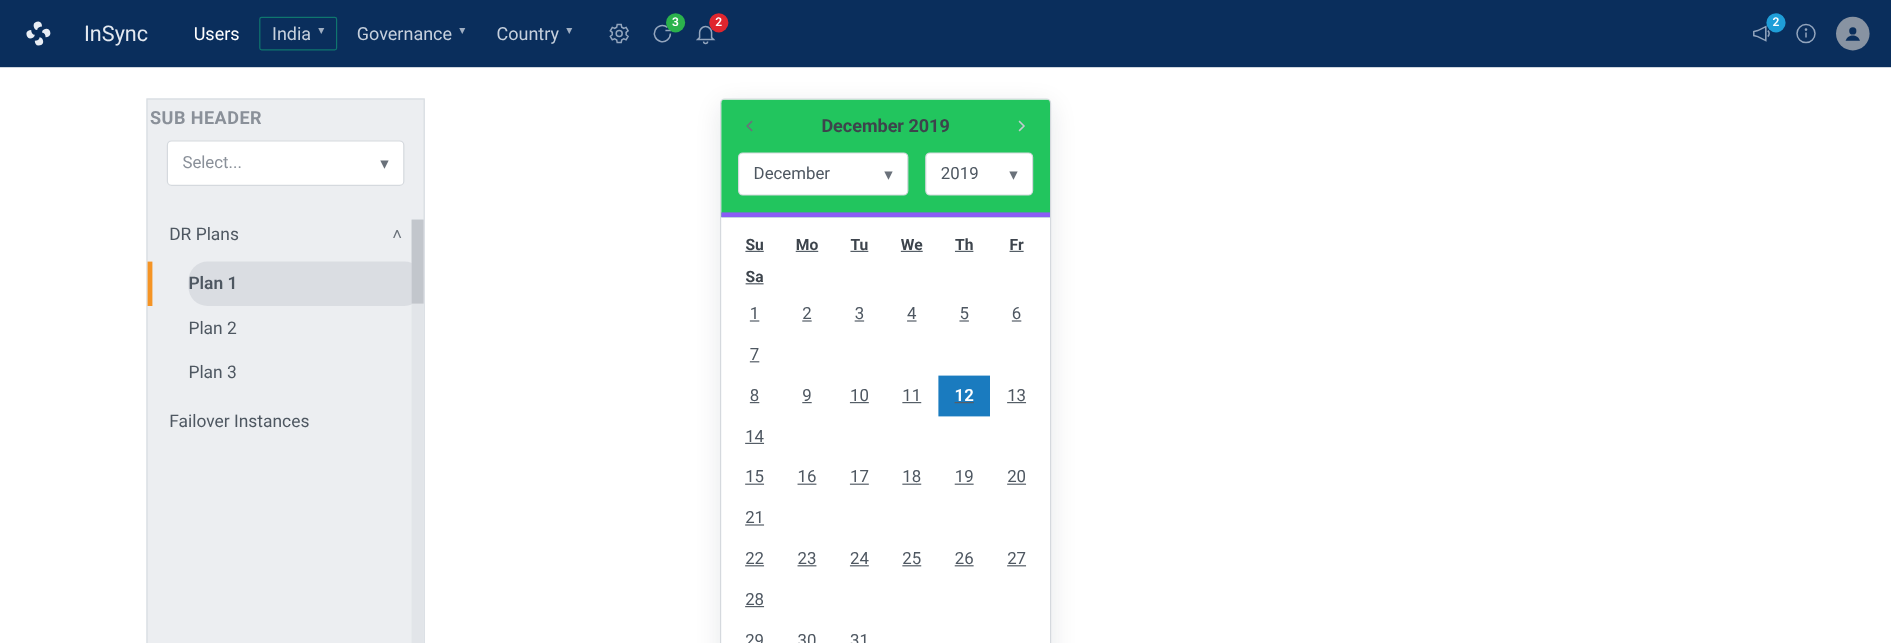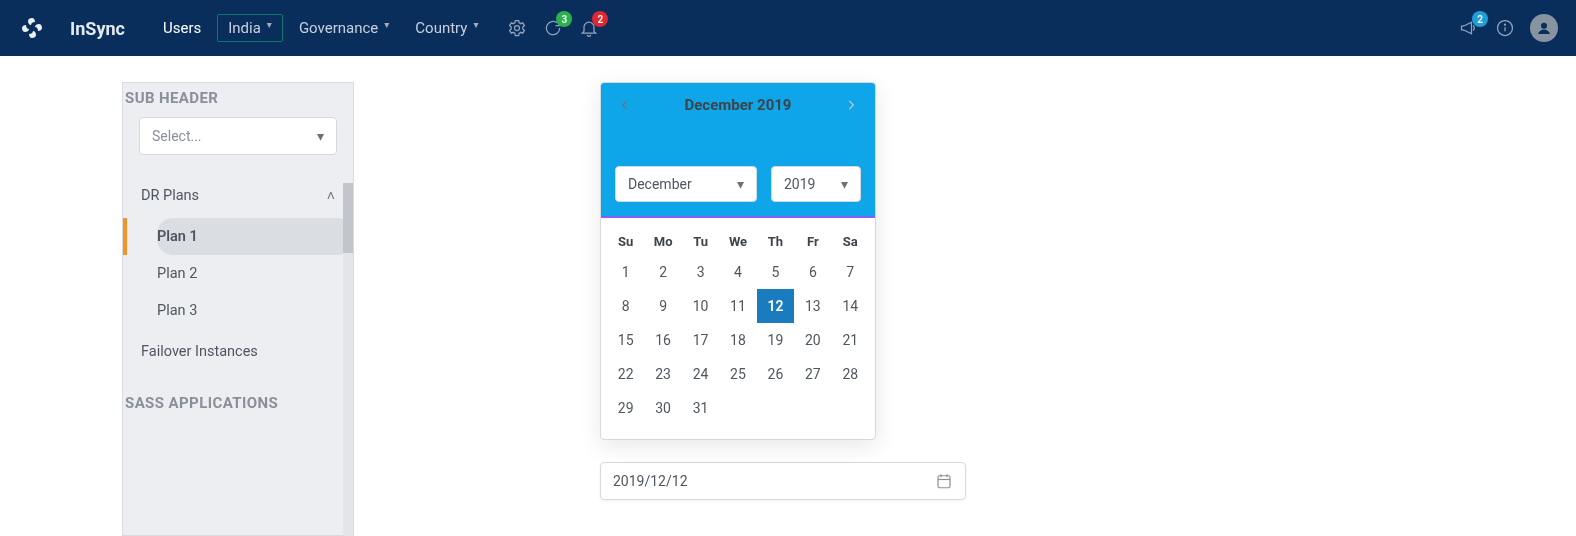--- a/index.html
+++ b/index.html
@@ -14,21 +14,21 @@
     padding: 0 18px;
     color: #d7dde6;
     gap: 10px;
   }
   .logo {
     width: 28px; height: 28px;
     margin-right: 14px;
     display:flex; align-items:center; justify-content:center;
   }
   .logo svg { width: 24px; height: 24px; }
-  .brand { font-size: 18px; font-weight: 700; margin-right: 18px; color:#e4e9f0;}
+  .brand { font-size: 18px; font-weight: 400; margin-right: 18px; color:#e4e9f0;}
   .nav-item { padding: 6px 10px; font-size: 15px; color:#c6d0dd; cursor:pointer; display:flex; gap:4px;}
   .nav-item.active { color:#fff; }
   .nav-item.boxed { border:1px solid #0f766e; border-radius:2px; padding:4px 10px;}
   .chev { font-size:10px; opacity:.8; margin-left:2px;}
   .nav-icons { display:flex; align-items:center; gap:14px; margin-left:8px;}
   .nav-icon { position:relative; width:22px; height:22px; display:flex; align-items:center; justify-content:center; cursor:pointer;}
   .nav-icon svg { width:20px; height:20px; stroke:#93a5bd; fill:none; stroke-width:1.5;}
   .badge {
     position:absolute; top:-6px; right:-8px;
     min-width:16px; height:16px; border-radius:8px;
@@ -88,31 +88,31 @@
 
   
   .main { padding: 26px 0 0 246px; }
   .calendar {
     width: 276px;
     border:1px solid #d5d9de; border-radius:4px;
     box-shadow: 0 6px 22px rgba(20,30,50,.10);
     overflow:hidden;
     background:#fff;
   }
-  .cal-top{ background:#0ea5e9; border-bottom:2px solid #8b5cf6;}
+  .cal-top{ background:#22c55e; border-bottom:4px solid #8b5cf6;}
   .cal-title-row{ display:flex; align-items:center; justify-content:space-between; padding:12px 14px;}
   .cal-title{ font-size:15px; font-weight:700; color:#3d444c;}
   .cal-nav-btn{ width:20px; height:20px; display:flex; align-items:center; justify-content:center; cursor:pointer;}
   .cal-nav-btn svg{ width:14px; height:14px; stroke:#6a717a; fill:none; stroke-width:2.2;}
   .cal-nav-btn.disabled svg{ stroke:#c3c9d0;}
   .cal-selects{ display:flex; gap:14px; padding:0 14px 14px;}
-  .cal-select{ flex:1; height:36px; background:#fff; border:1px solid #d5d9de; border-radius:4px; display:flex; align-items:center; justify-content:space-between; padding:0 12px; font-size:14px; color:#4e5761; cursor:pointer;margin-top:39px;}
+  .cal-select{ flex:1; height:36px; background:#fff; border:1px solid #d5d9de; border-radius:4px; display:flex; align-items:center; justify-content:space-between; padding:0 12px; font-size:14px; color:#4e5761; cursor:pointer;}
   .cal-select.yr{ flex:0 0 90px;}
   .cal-grid{ padding: 10px 6px 14px; }
-  .cal-row{ display:grid; grid-template-columns: repeat(7, 1fr); }
+  .cal-row{ display:grid; grid-template-columns: repeat(6, 1fr); text-decoration: underline; }
   .cal-head{ font-size:13px; font-weight:700; color:#3d444c; text-align:center; padding:6px 0;}
   .cal-cell{ height:34px; display:flex; align-items:center; justify-content:center; font-size:14px; color:#4e5761; cursor:pointer;}
   .cal-cell.sel{ background:#1a7bbf; color:#fff; font-weight:600;}
   .date-input{
     margin-top:22px;
     width:366px; height:38px; border:1px solid #d5d9de; border-radius:4px;
     display:flex; align-items:center; padding:0 12px; justify-content:space-between; font-size:14px; color:#4e5761;
     box-shadow: 0 1px 3px rgba(20,30,50,.06);
   }
   .date-input input{ border:none; outline:none; font: inherit; color:inherit; flex:1;}
@@ -219,21 +219,20 @@
     <div class="side-sub" id="plan-list">
         <div class="side-sub-item active">Plan 1</div>
         <div class="side-sub-item">Plan 2</div>
         <div class="side-sub-item">Plan 3</div>
       </div>
 
     <div class="side-link">
       <span>Failover Instances</span>
     </div>
 
-    <div class="side-group-label" style="margin-top:14px">SASS APPLICATIONS</div>
 
     <div class="sidebar-scroll">
       <div class="sidebar-scroll-thumb"></div>
     </div>
   </div>
 
   <div class="main">
     <div class="calendar">
       <div class="cal-top">
         <div class="cal-title-row">

